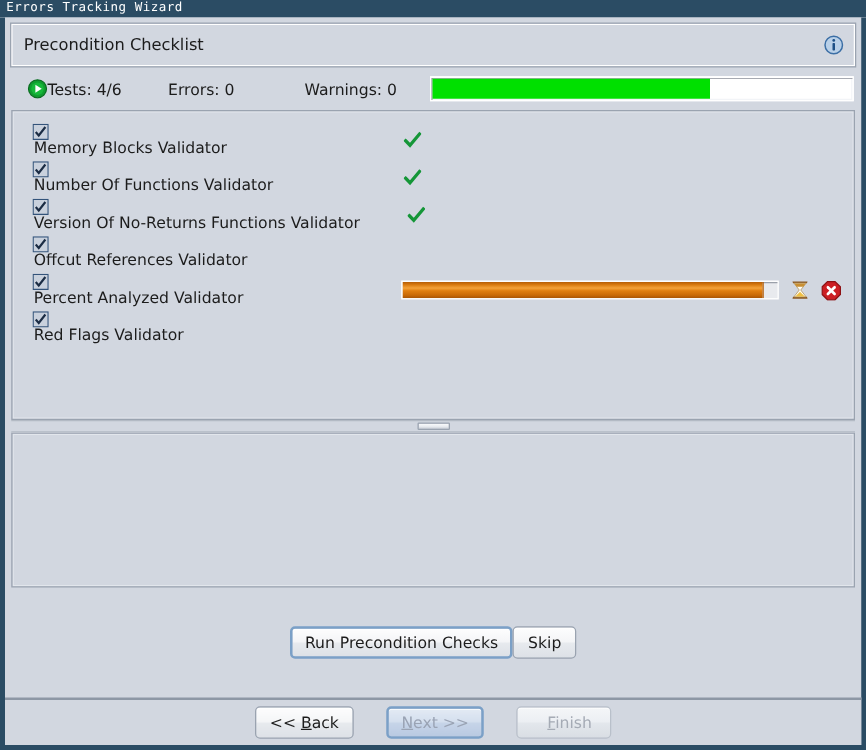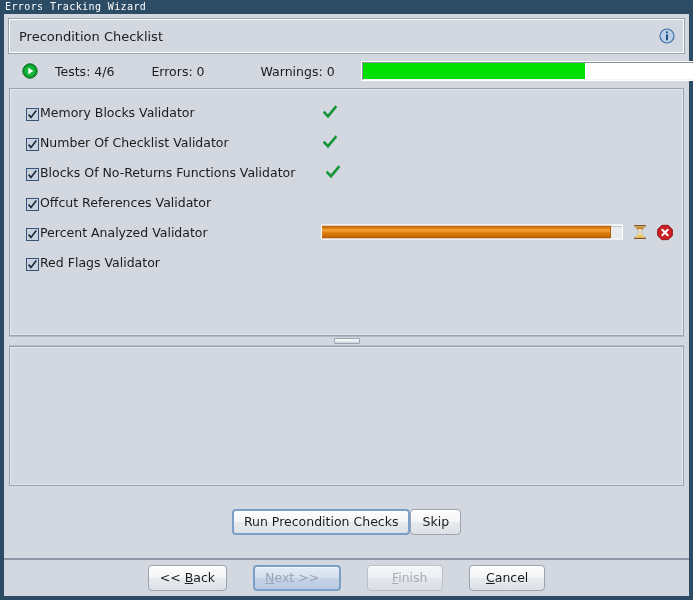--- a/index.html
+++ b/index.html
@@ -97,21 +97,21 @@
     flex: none;
     padding-left: 14px;
     box-sizing: border-box;
   }
   #play-icon { width: 16px; height: 16px; display:block; flex: none; }
   .status-text {
     font-size: 12.5px;
     color: #1c1c1c;
     white-space: nowrap;
   }
-  #tests-label { margin-left: 17px; }
+  #tests-label { }
   #errors-label { margin-left: 37px; }
   #warnings-label { margin-left: 56px; }
 
   
   #overall-progress {
     margin-left: 26px;
     width: 339px;
     height: 20px;
     background: #ffffff;
     border: 1px solid #ffffff;
@@ -145,25 +145,26 @@
     background: #d2d7e0;
     border: 1px solid #9aa3b0;
     box-shadow: inset 0 0 0 1px #e2e6ec;
     box-sizing: border-box;
     overflow: hidden;
     position: relative;
   }
 
   .validator-row {
     display: flex;
-    align-items: center;
+    align-items: flex-start;
     height: 30px;
     padding-left: 16px;
     box-sizing: border-box;
     position: relative;
+    flex-direction: column;
   }
   .validator-row:first-child { margin-top: 8px; }
 
   .cbx {
     width: 13px;
     height: 13px;
     flex: none;
     display: block;
   }
   .validator-label {
@@ -242,21 +243,21 @@
     min-height: 0;
     margin: 0 1px 0 1px;
     background: #d2d7e0;
     border: 1px solid #9aa3b0;
     box-shadow: inset 0 0 0 1px #e2e6ec;
     box-sizing: border-box;
   }
 
   
   #actionrow {
-    height: 72px;
+    height: 88px;
     flex: none;
     display: flex;
     align-items: center;
     justify-content: center;
     gap: 0;
   }
 
   .btn {
     font-family: "DejaVu Sans", "Liberation Sans", sans-serif;
     font-size: 12.5px;
@@ -277,21 +278,21 @@
   .btn.disabled {
     color: #a5abb5;
     background: linear-gradient(to bottom,#f4f6f8 0%, #eceff3 48%, #e3e7ec 52%, #d9dee4 100%);
     border-color: #b9c0ca;
     padding-left: 20px;
   }
   .btn.nextbtn {
     background: linear-gradient(to bottom,#e3eaf4 0%, #d4dfee 48%, #c6d4e8 52%, #b9cae2 100%);
     border: 2px solid #7ba0c7;
     color: #9aa3b4;
-    padding: 3px 20px 4px 10px;
+    padding: 3px 10px 4px 10px;
   }
 
   
   #navbar {
     height: 38px;
     flex: none;
     border-top: 2px solid #8d97a5;
     background: #d2d7e0;
     display: flex;
     align-items: center;
@@ -361,36 +362,36 @@
             </span>
           </div>
 
           <div class="validator-row">
             <span class="cbx">
               <svg width="13" height="13" viewBox="0 0 13 13">
                 <rect x="0.5" y="0.5" width="12" height="12" fill="#c9d1dd" stroke="#33537a" stroke-width="1"></rect>
                 <polyline points="2.6,6.6 5,9.4 10.3,2.6" fill="none" stroke="#1b2c44" stroke-width="1.7"></polyline>
               </svg>
             </span>
-            <span class="validator-label">Number Of Checklist Validator</span>
+            <span class="validator-label">Number Of Functions Validator</span>
             <span class="tick-col">
               <svg class="tickmark" viewBox="0 0 14 14">
                 <polyline points="1.5,7.6 5,11.2 12.6,2.2" fill="none" stroke="#159638" stroke-width="2.6" stroke-linecap="square"></polyline>
               </svg>
             </span>
           </div>
 
           <div class="validator-row">
             <span class="cbx">
               <svg width="13" height="13" viewBox="0 0 13 13">
                 <rect x="0.5" y="0.5" width="12" height="12" fill="#c9d1dd" stroke="#33537a" stroke-width="1"></rect>
                 <polyline points="2.6,6.6 5,9.4 10.3,2.6" fill="none" stroke="#1b2c44" stroke-width="1.7"></polyline>
               </svg>
             </span>
-            <span class="validator-label">Blocks Of No-Returns Functions Validator</span>
+            <span class="validator-label">Version Of No-Returns Functions Validator</span>
             <span class="tick-col shift">
               <svg class="tickmark" viewBox="0 0 14 14">
                 <polyline points="1.5,7.6 5,11.2 12.6,2.2" fill="none" stroke="#159638" stroke-width="2.6" stroke-linecap="square"></polyline>
               </svg>
             </span>
           </div>
 
           <div class="validator-row">
             <span class="cbx">
               <svg width="13" height="13" viewBox="0 0 13 13">
@@ -455,17 +456,16 @@
         <button class="btn focused">Run Precondition Checks</button>
         <button class="btn">Skip</button>
       </div>
 
     </div>
 
     <div id="navbar">
       <button class="btn nav-btn">&lt;&lt; <span class="mn">B</span>ack</button>
       <button class="btn nav-btn nextbtn"><span class="mn">N</span>ext &gt;&gt;</button>
       <button class="btn nav-btn disabled"><span class="mn">F</span>inish</button>
-      <button class="btn nav-btn"><span class="mn">C</span>ancel</button>
     </div>
 
   </div>
 </div>
 
 </body></html>

